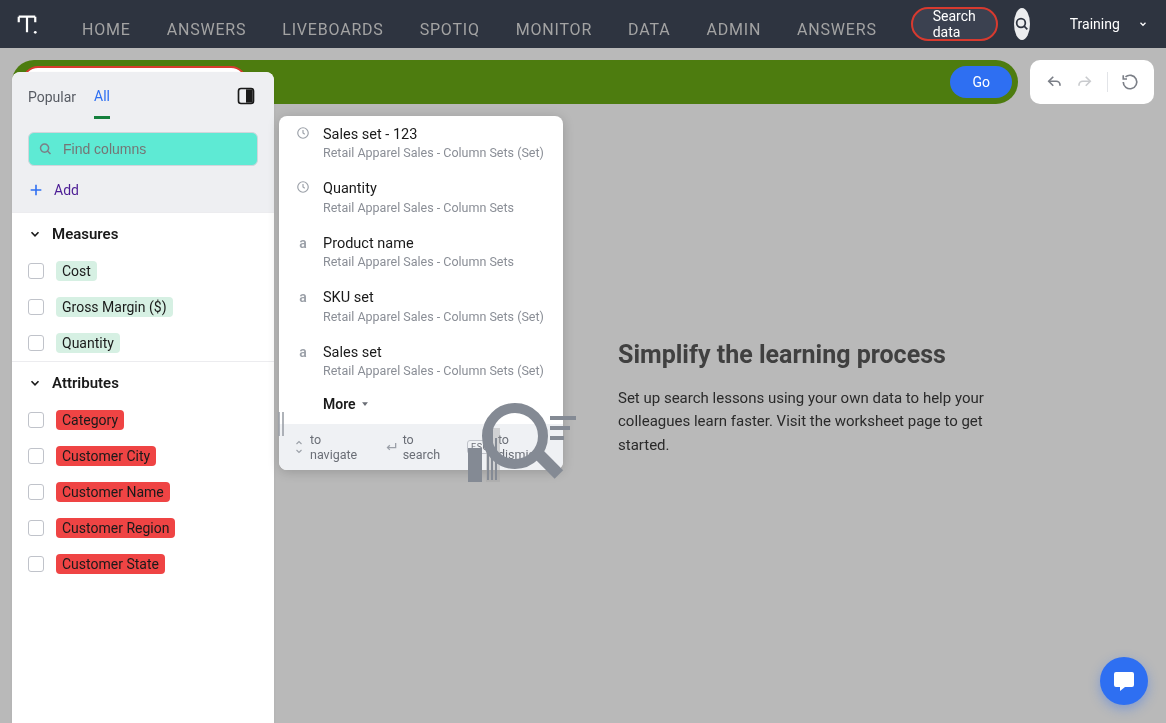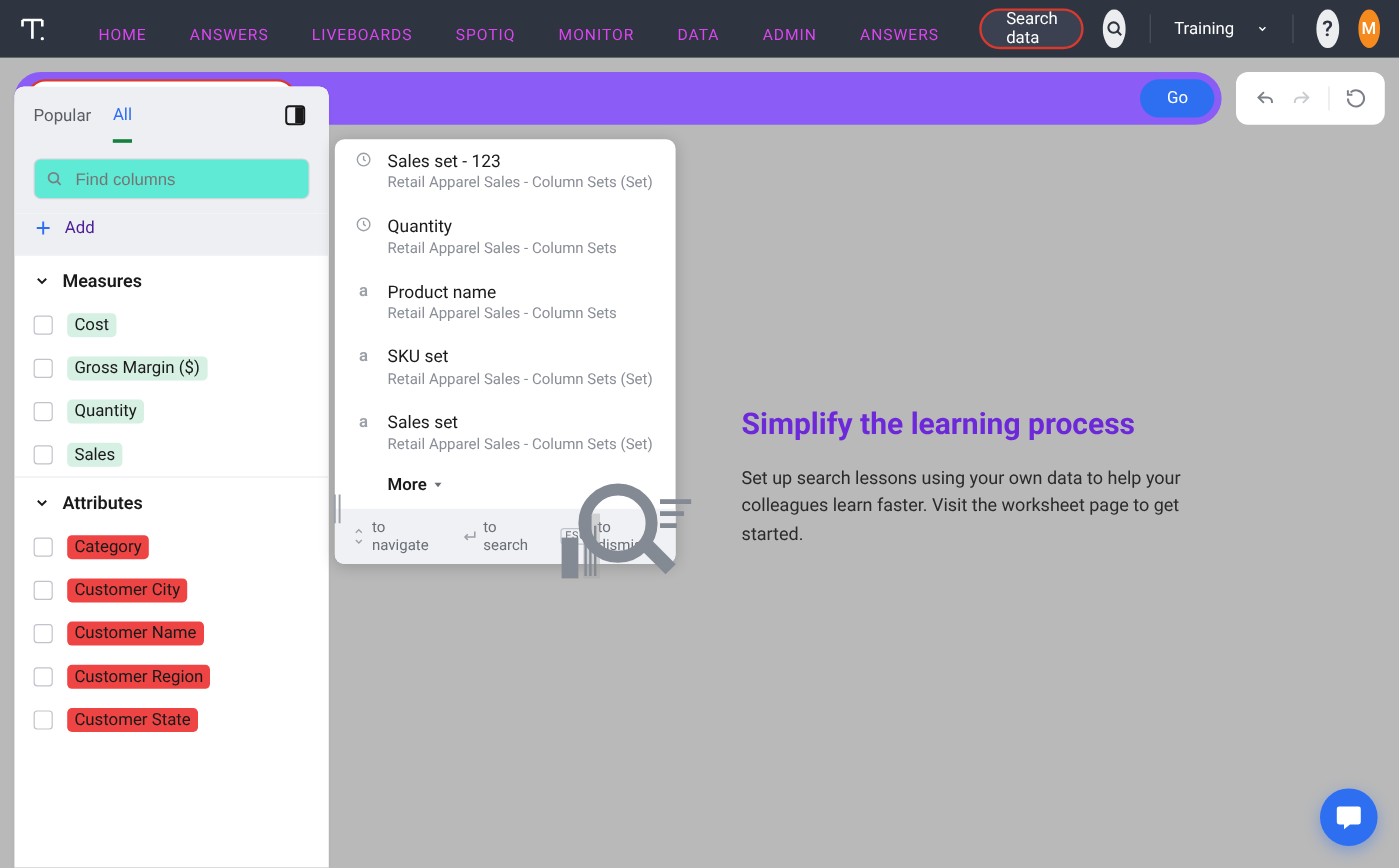--- a/index.html
+++ b/index.html
@@ -1,31 +1,31 @@
 <!DOCTYPE html>
 <html><head>
 <meta charset="utf-8">
 <style>
 * { margin: 0; padding: 0; box-sizing: border-box; }
 body { font-family: -apple-system, BlinkMacSystemFont, "Segoe UI", Roboto, sans-serif; width: 1166px; height: 723px; overflow: hidden; background: #b9b9b9; position: relative; }
 .topnav { height: 48px; background: #2e3440; display: flex; align-items: center; padding: 0 16px; gap: 8px; }
 .logo { width: 26px; height: 26px; color: #fff; display: flex; align-items: center; justify-content: center; }
 .nav-links { display: flex; gap: 0; margin-left: 18px; }
-.nav-link { color: #d946ef; font-size: 13px; letter-spacing: 0.8px; padding: 0 18px; cursor: pointer; margin-top: 10px; }
+.nav-link { color: #a3a3a3; font-size: 16px; letter-spacing: 0.8px; padding: 0 18px; cursor: pointer; margin-top: 10px; }
 .nav-spacer { flex: 1; }
 .search-data { background: #3b4150; border: 2px solid #d73a2f; border-radius: 18px; height: 34px; padding: 0 20px; color: #fff; font-size: 14px; display: flex; align-items: center; cursor: pointer; }
 .search-circle { width: 32px; height: 32px; background: #ecedef; border-radius: 50%; display: flex; align-items: center; justify-content: center; cursor: pointer; margin-left: 8px; }
 .divider { width: 1px; height: 24px; background: #4a5160; margin: 0 12px; }
 .training { color: #fff; font-size: 14px; display: flex; align-items: center; gap: 18px; cursor: pointer; }
 .help-btn { width: 32px; height: 32px; background: #ecedef; border-radius: 50%; display: flex; align-items: center; justify-content: center; cursor: pointer; font-size: 18px; font-weight: 600; color: #2e3440; }
 .avatar { width: 32px; height: 32px; background: #f58a1f; border-radius: 50%; display: flex; align-items: center; justify-content: center; color: #fff; font-size: 14px; font-weight: 500; margin-left: 8px; cursor: pointer; }
 .workspace { padding: 12px; display: flex; gap: 12px; position: relative; }
 .search-row { display: flex; gap: 12px; width: 100%; }
 .search-container { display: flex; flex-direction: column; flex: 1; }
-.searchbar { flex: 1; background: #8b5cf6; border-radius: 22px; height: 44px; display: flex; align-items: center; padding: 0 6px 0 10px; position: relative; }
+.searchbar { flex: 1; background: #4d7c0f; border-radius: 22px; height: 44px; display: flex; align-items: center; padding: 0 6px 0 10px; position: relative; }
 .ds-pill { border: 2px solid #d73a2f; border-radius: 18px; height: 32px; display: flex; align-items: center; padding: 0 10px 0 8px; gap: 8px; cursor: pointer; background: #fff; max-width: 250px; }
 .ds-icon { width: 18px; height: 18px; color: #2e6ff2; display: flex; align-items: center; justify-content: center; }
 .ds-label { font-size: 14px; font-weight: 600; color: #1a1a1a; white-space: nowrap; overflow: hidden; text-overflow: ellipsis; max-width: 170px; }
 .search-icon-inline { color: #7b7f87; margin-left: 10px; display: flex; }
 .go-btn { background: #2e6ff2; color: #fff; border-radius: 18px; height: 32px; padding: 0 22px; font-size: 14px; display: flex; align-items: center; cursor: pointer; margin-left: auto; }
 .history-box { background: #fff; border-radius: 10px; width: 124px; height: 44px; display: flex; align-items: center; justify-content: space-around; padding: 0 8px; }
 .hist-btn { color: #7b7f87; cursor: pointer; display: flex; }
 .hist-btn.disabled { opacity: 0.4; cursor: default; }
 .hist-sep { width: 1px; height: 20px; background: #e2e4e8; }
 .left-panel { position: absolute; top: 72px; left: 12px; width: 262px; background: #fff; border-radius: 8px; box-shadow: 0 1px 3px rgba(0,0,0,0.06); height: 720px; overflow: hidden; }
@@ -51,21 +51,21 @@
 .sug-icon { width: 16px; color: #9ba0a8; font-size: 14px; font-weight: 600; display: flex; justify-content: center; }
 .sug-text { flex: 1; }
 .sug-title { font-size: 14.5px; color: #1a1a1a; line-height: 1.2; }
 .sug-sub { font-size: 12.5px; color: #8a8e96; margin-top: 2px; }
 .sug-more { padding: 8px 16px 12px 44px; font-size: 14px; font-weight: 600; color: #1a1a1a; cursor: pointer; display: flex; gap: 4px; align-items: center;}
 .sug-footer { background: #eff1f4; padding: 8px 14px; display: flex; gap: 18px; font-size: 12.5px; color: #6a6e76; align-items: center; }
 .sug-key { display: inline-flex; align-items: center; gap: 5px; }
 .key-icon { color: #9ba0a8; display: flex; }
 .esc { font-size: 9px; letter-spacing: 0.5px; border: 1px solid #c0c3ca; border-radius: 3px; padding: 1px 3px; }
 .main-content { position: absolute; top: 340px; left: 618px; width: 380px; }
-.main-heading { font-size: 25px; font-weight: 700; color: #6d28d9; margin-bottom: 18px; }
+.main-heading { font-size: 25px; font-weight: 700; color: #404040; margin-bottom: 18px; }
 .main-text { font-size: 15px; color: #2a2a2a; line-height: 1.55; }
 .decor-chart { position: absolute; top: 400px; left: 460px; }
 .chat-bubble { position: absolute; bottom: 18px; right: 18px; width: 48px; height: 48px; background: #2e6ff2; border-radius: 50%; display: flex; align-items: center; justify-content: center; cursor: pointer; box-shadow: 0 4px 12px rgba(46,111,242,0.4); }
 .panel-splitter { position: absolute; top: 410px; left: 277px; color: #9ba0a8; }
 </style>
 </head>
 <body>
 
 <div class="topnav">
   <div class="logo">
@@ -197,24 +197,20 @@
       <span class="pill measure">Cost</span>
     </div>
   <div class="col-item">
       <div class="checkbox"></div>
       <span class="pill measure">Gross Margin ($)</span>
     </div>
   <div class="col-item">
       <div class="checkbox"></div>
       <span class="pill measure">Quantity</span>
     </div>
-  <div class="col-item">
-      <div class="checkbox"></div>
-      <span class="pill measure">Sales</span>
-    </div>
 
   <div class="section-head">
     <svg width="14" height="14" viewBox="0 0 24 24" fill="none" stroke="#1a1a1a" stroke-width="2.8">
         <polyline points="6 9 12 15 18 9"></polyline>
       </svg>
     <span class="section-title">Attributes</span>
   </div>
   <div class="col-item">
       <div class="checkbox"></div>
       <span class="pill attr">Category</span>

